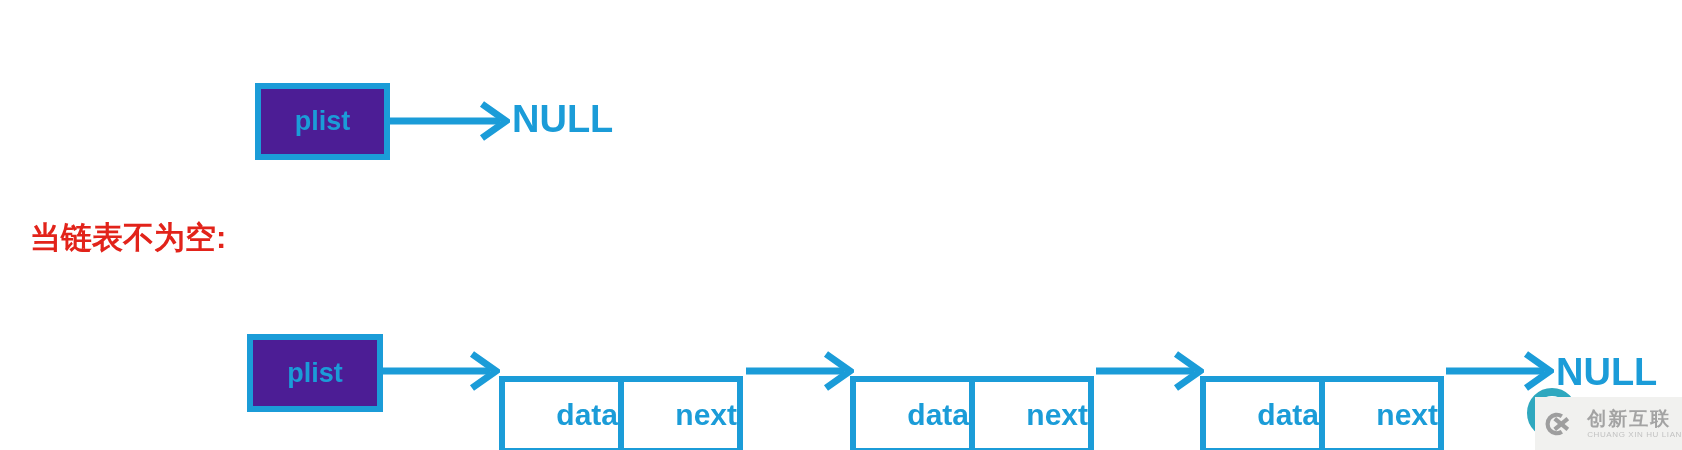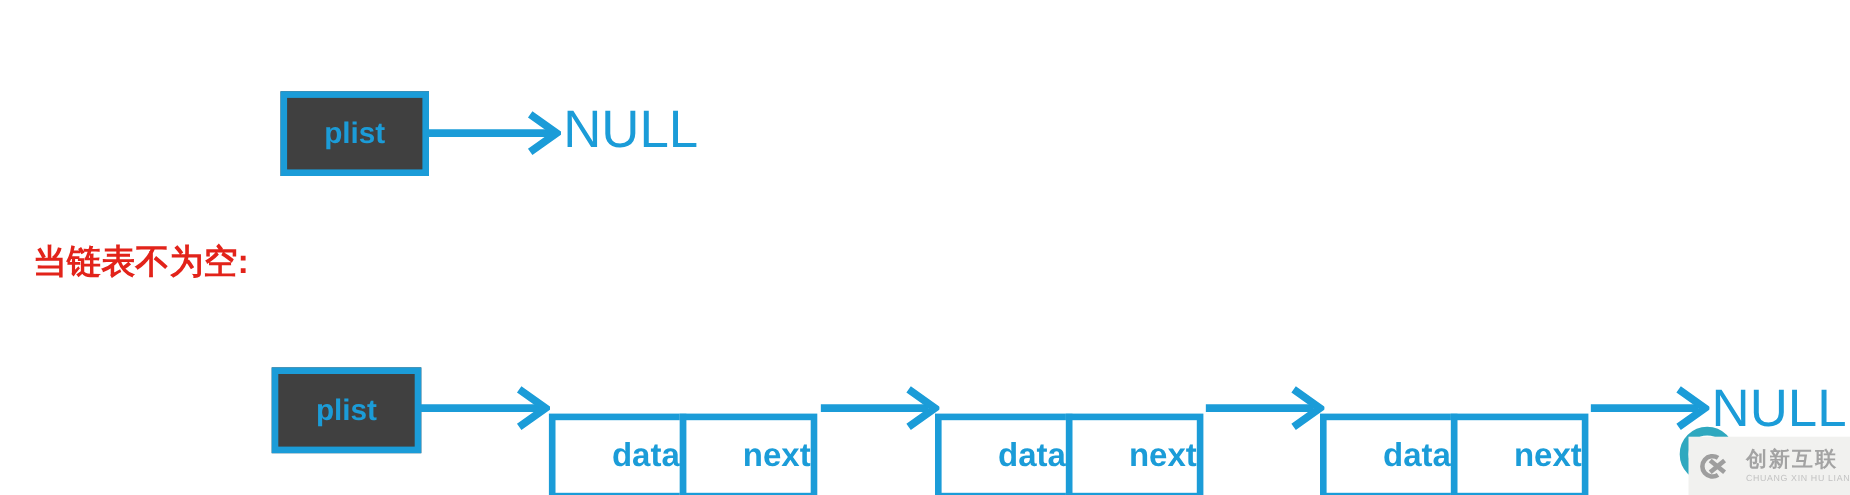--- a/index.html
+++ b/index.html
@@ -25,21 +25,21 @@
     white-space: nowrap;
     line-height: 38px;
   }
   #heading-empty { top: 11px; }
   #heading-nonempty { top: 219px; }
 
   .pbox {
     position: absolute;
     box-sizing: border-box;
     border: 6px solid var(--blue);
-    background: #404040;
+    background: #4c1d95;
     display: flex;
     align-items: center;
     justify-content: center;
     color: var(--blue);
     font-weight: bold;
     font-size: 27px;
   }
   #plist-empty  { left: 255px; top: 83px;  width: 135px; height: 77px; }
   #plist-filled { left: 247px; top: 334px; width: 136px; height: 78px; }
 
@@ -59,22 +59,22 @@
     color: var(--blue);
     font-weight: bold;
     font-size: 30px;
     margin-top: 44px;
   }
   .cell + .cell { margin-left: -6px; }
 
   .null-label {
     position: absolute;
     color: var(--blue);
-    font-weight: normal;
-    font-size: 48px;
+    font-weight: bold;
+    font-size: 38px;
     line-height: 38px;
     white-space: nowrap;
   }
   #null-empty  { left: 512px;  top: 100px; }
   #null-filled { left: 1556px; top: 353px; }
 
   .arrow { position: absolute; color: var(--blue); }
   #arrow-r1 { left: 388px;  top: 99px;  }
   #arrow-n1 { left: 380px;  top: 349px; }
   #arrow-n2 { left: 746px;  top: 349px; }

